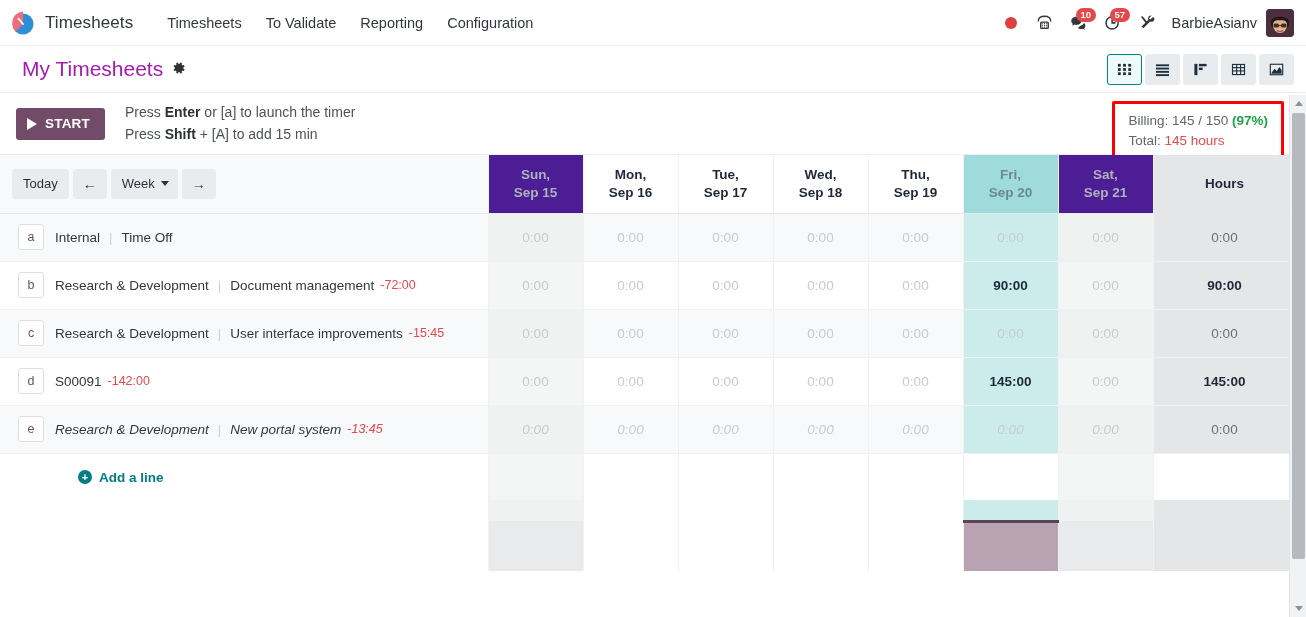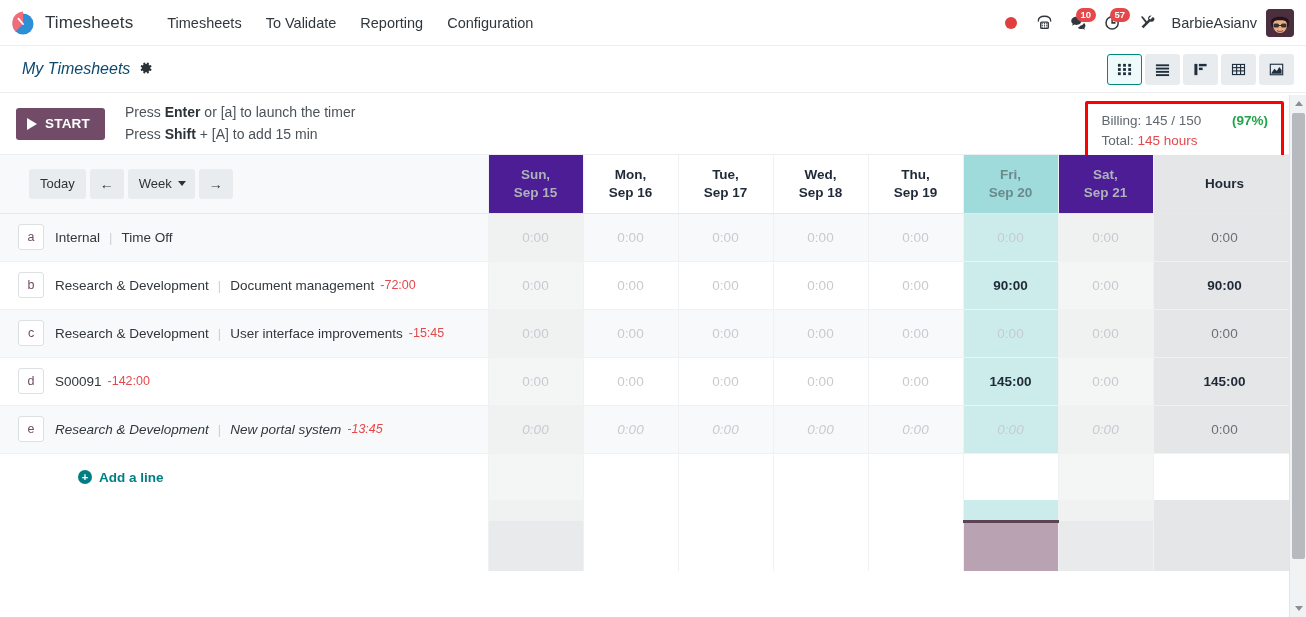--- a/index.html
+++ b/index.html
@@ -45,21 +45,21 @@
   .avatar {
     width: 28px; height: 28px; border-radius: 4px; overflow: hidden; flex: 0 0 28px;
     background: #5a3a4a; cursor: pointer;
   }
 
   
   .cp {
     height: 47px; background: #fff; display: flex; align-items: center;
     padding: 0 12px 0 22px; border-bottom: 1px solid #eceef0; position: relative;
   }
-  .page-title { font-size: 16px; color: #0c4a6e; white-space: nowrap; font-style: italic; }
+  .page-title { font-size: 21px; color: #a21caf; white-space: nowrap; }
   .gear-btn {
     margin-left: 9px; font-size: 13px; color: #31373c; cursor: pointer; line-height: 1;
   }
   .searchwrap {
     position: absolute; left: 443px; top: 54px;
     width: 420px; height: 31px; display: flex;
   }
   .searchbox {
     flex: 1; border: 1px solid #dee2e6; border-right: none;
     border-radius: 3px 0 0 3px; background: #fff;
@@ -89,36 +89,36 @@
     font-size: 13.5px; font-weight: bold; cursor: pointer; letter-spacing: .2px;
   }
   .play-tri { width: 0; height: 0; border-top: 6px solid transparent; border-bottom: 6px solid transparent; border-left: 10px solid #fff; }
   .hints { margin-left: 20px; line-height: 1.55; font-size: 14px; color: #4b5259; }
   .hints b { color: #2c3338; }
   .billing-box {
     position: absolute; right: 22px; top: 8px;
     border: 3px solid #fe0000; border-radius: 2px;
     padding: 7px 13px 8px 13px; line-height: 1.45; font-size: 13.5px; color: #60676e; background: #fff;
   }
-  .pct { color: #22a44a; font-weight: bold; margin-left: 27px; }
+  .pct { color: #22a44a; font-weight: bold; }
   .red-hours { color: #e4484b; }
 
   
   .gridwrap { position: relative; height: 508px; background: #fff; overflow: hidden; }
   table.ts { width: 1290px; border-collapse: collapse; table-layout: fixed; }
   table.ts th, table.ts td { border-right: 1px solid #f0f1f2; }
   col.c-name { width: 488px; }
   col.c-day  { width: 95px; }
   col.c-tot  { width: 143px; }
 
   thead th {
     height: 58px; background: #fff; font-size: 13.5px; color: #1f2937; font-weight: bold;
     vertical-align: middle; border-bottom: 1px solid #e6e8ea;
   }
-  th.navcell { background: #f8f9fa; text-align: left; padding-left: 29px; border-bottom: 1px solid #e6e8ea; }
+  th.navcell { background: #f8f9fa; text-align: left; padding-left: 12px; border-bottom: 1px solid #e6e8ea; }
   th.day { text-align: center; line-height: 1.3; }
   th.weekend { background: #4c1d95; color: #adb3b8; font-weight: bold; }
   th.today { background: #9fdbdb; color: #6a8a8c; margin-left: 26px; }
   th.hourshead { background: #e4e6e8; color: #1f2937; }
 
   .navgroup { display: flex; align-items: center; gap: 4px; }
   .nbtn {
     background: #e9ecef; border: none; border-radius: 3px; height: 30px;
     display: flex; align-items: center; justify-content: center;
     font-size: 13px; color: #2c3338; cursor: pointer; padding: 0 11px; font-weight: normal;

